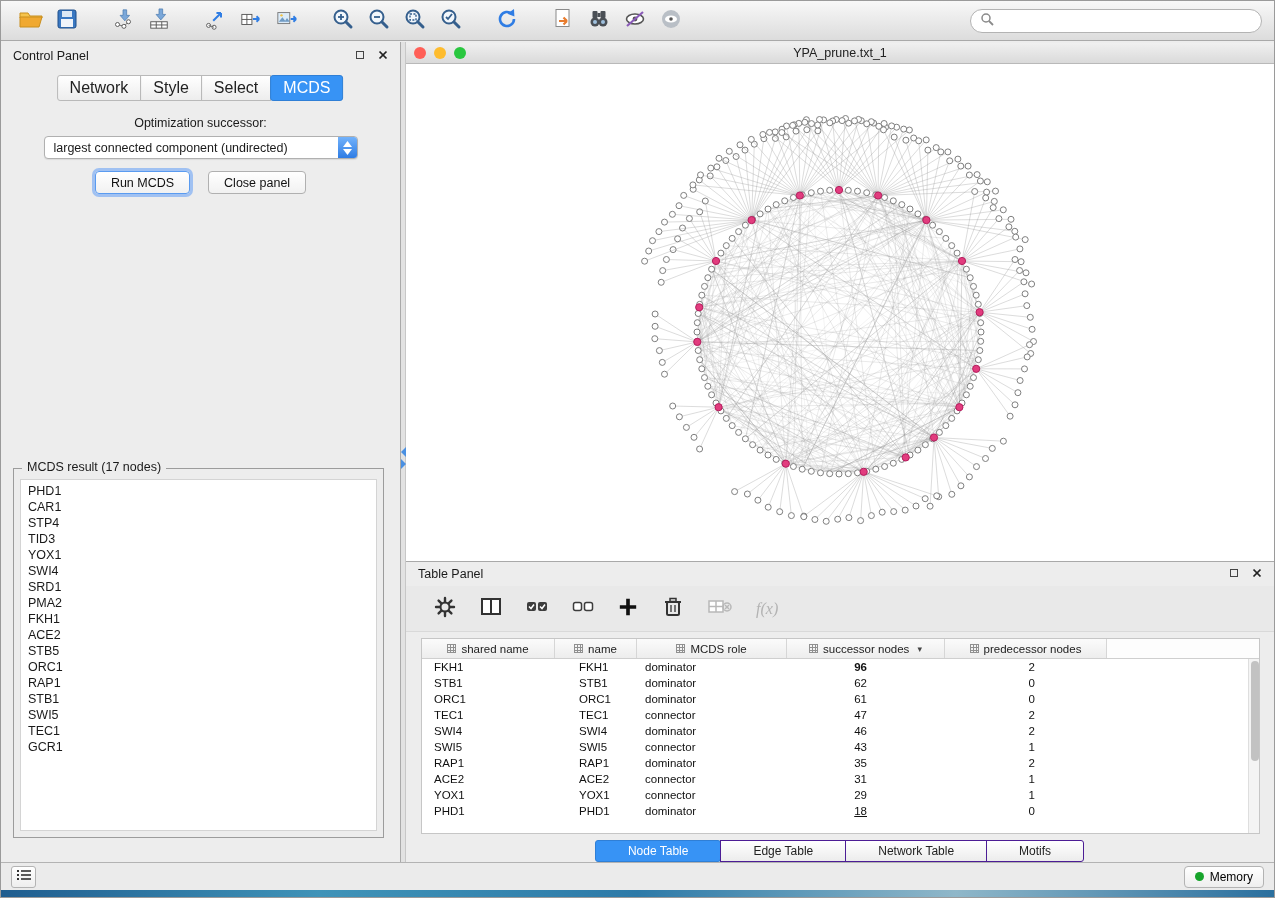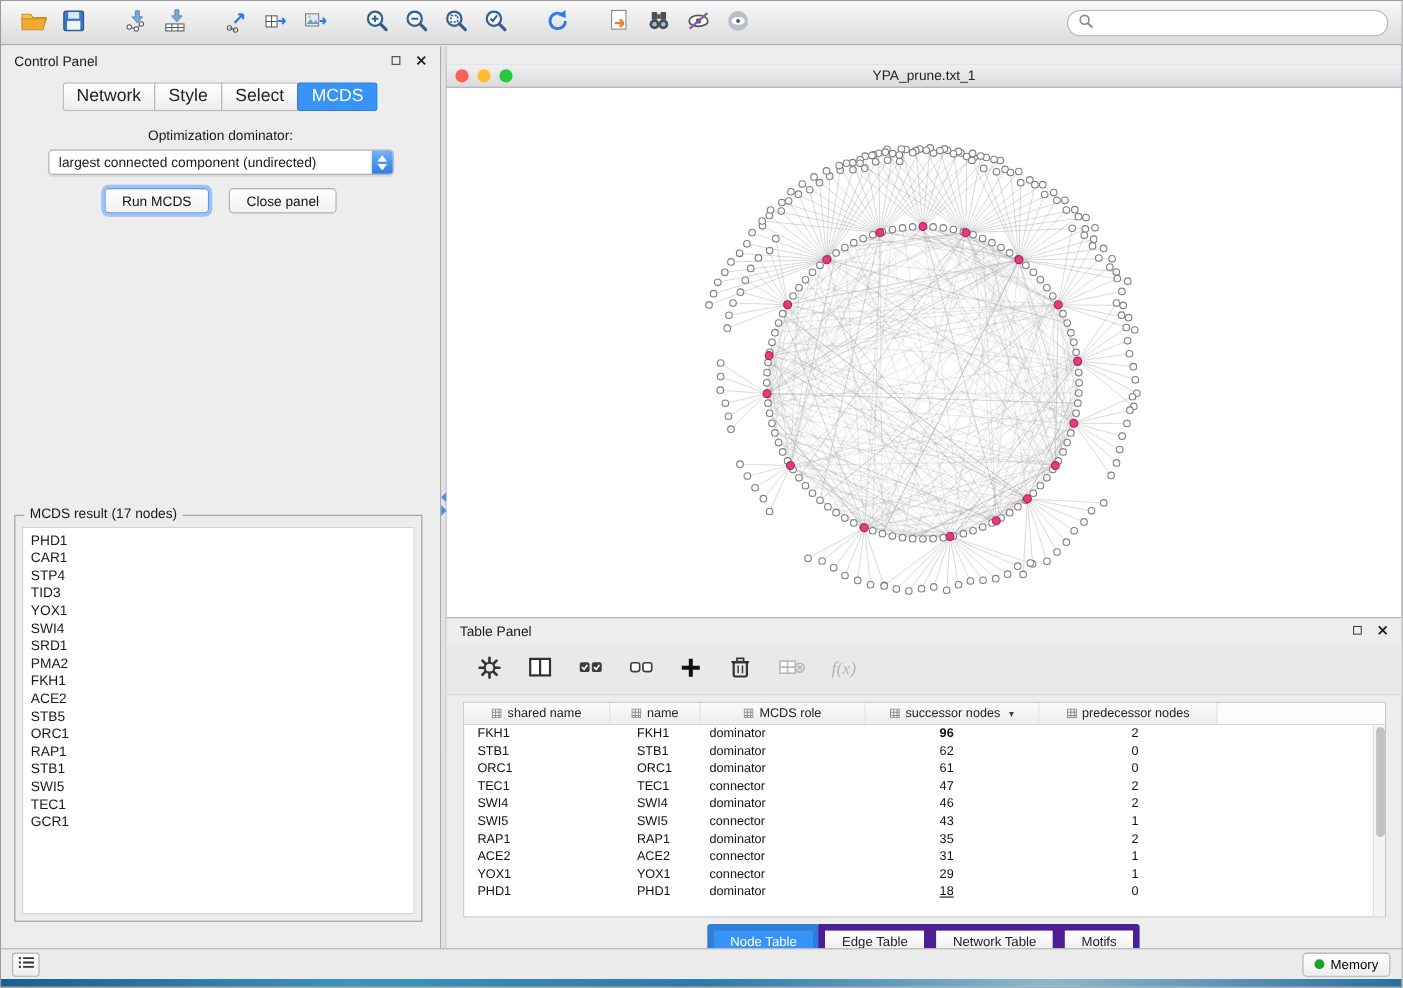--- a/index.html
+++ b/index.html
@@ -33,21 +33,21 @@
 .legend{position:absolute;top:-9px;left:8px;background:#ededed;padding:0 5px;font-size:12.5px}
 .mlist{position:absolute;inset:10px 6px 6px 6px;background:#fff;border:1px solid #d4d4d4;overflow:hidden;padding-top:3px}
 .mitem{font-size:12.5px;line-height:16px;padding-left:7px;cursor:default}
 
 
 .splitter{position:absolute;left:400px;top:41px;width:5px;bottom:35px;background:#e2e2e2;border-right:1px solid #c7c7c7;cursor:col-resize}
 .sphandle{position:absolute;left:0;top:405px}
 
 
 .rregion{position:absolute;left:405px;right:0;top:41px;bottom:35px}
-.netview{position:absolute;left:0;right:0;top:17px;height:618px;background:#8b5cf6}
+.netview{position:absolute;left:0;right:0;top:1px;height:618px;background:#c4b5fd}
 .nettitle{height:21px;background:linear-gradient(#f0f0f0,#dadada);border-bottom:1px solid #b9b9b9;display:flex;align-items:center;padding:0 8px;position:relative}
 .lights{display:flex;gap:8px;z-index:2}
 .light{width:12px;height:12px;border-radius:50%;cursor:pointer}
 .nettitle .t{position:absolute;left:0;right:0;text-align:center;font-size:12.5px;color:#222}
 .netcanvas{position:absolute;left:0;right:0;top:21px;bottom:0;background:#fff;overflow:hidden}
 .netcanvas svg{position:absolute;left:0;top:0}
 
 
 .tpanel{position:absolute;left:0;right:0;top:519px;bottom:0;background:#ededed;border-top:1px solid #a9a9a9}
 .ttoolbar{position:absolute;top:24px;left:0;right:0;height:46px;display:flex;align-items:center;gap:24px;padding-left:28px;background:#e9e9e9;border-bottom:1px solid #d9d9d9}
@@ -62,21 +62,21 @@
 .trow{display:flex;height:16px;align-items:center;font-size:11.5px;color:#111;cursor:default}
 .tcell{white-space:nowrap;overflow:hidden}
 .c0{padding-left:12px}
 .c1{padding-left:24px}
 .c2{padding-left:8px}
 .c3{text-align:right;padding-right:78px}
 .c4{text-align:right;padding-right:72px}
 .vscroll{position:absolute;right:0;top:20px;bottom:0;width:11px;background:#f4f4f4;border-left:1px solid #dedede}
 .vthumb{position:absolute;left:1.5px;top:2px;width:8px;height:100px;background:#c2c2c2;border-radius:4px;cursor:pointer}
 .btabs{position:absolute;left:0;right:0;top:278px;display:flex;justify-content:center}
-.btab{padding:3px 15px;font-size:12px;border:6px solid #4c1d95;background:linear-gradient(#fff,#ececec);margin-left:-1px;color:#222;cursor:pointer}
+.btab{padding:3px 32px;font-size:12px;border:1px solid #4c1d95;background:linear-gradient(#fff,#ececec);margin-left:-1px;color:#222;cursor:pointer}
 .btab.active{background:#3793f5;color:#fff;border-color:#2f7fd6;border-radius:3px}
 .btab:last-child{border-radius:0 3px 3px 0}
 
 
 .statusbar{position:absolute;left:0;right:0;bottom:7px;height:28px;background:#ebebeb;border-top:1px solid #b3b3b3;display:flex;align-items:center;padding:0 10px}
 .sbtn{width:25px;height:22px;border:1px solid #b3b3b3;border-radius:3px;background:linear-gradient(#fff,#eee);display:flex;align-items:center;justify-content:center;cursor:pointer}
 .membtn{margin-left:auto;height:22px;border:1px solid #b3b3b3;border-radius:4px;background:linear-gradient(#fff,#eee);display:flex;align-items:center;gap:6px;padding:0 10px;font-size:12px;cursor:pointer}
 .dot{width:9px;height:9px;border-radius:50%;background:#17a42b}
 .wallpaper{position:absolute;left:0;right:0;bottom:0;height:7px;background:linear-gradient(90deg,#1f5d8f,#3f93b8,#2d7aa8,#8fb7c9,#2a6f9e)}
 </style>
@@ -236,21 +236,21 @@
               <line x1="8.5" y1="1.5" x2="1.5" y2="8.5" stroke="#222" stroke-width="1.7"></line>
             </svg></span>
       </span>
     </div>
     <div class="tabs">
         <div class="tab">Network</div>
         <div class="tab">Style</div>
         <div class="tab">Select</div>
         <div class="tab active">MCDS</div>
       </div>
-    <div class="optlabel">Optimization dominator:</div>
+    <div class="optlabel">Optimization successor:</div>
     <div class="combo">
       <span class="val">largest connected component (undirected)</span>
       <span class="step">
           <svg width="9" height="6">
             <polygon points="4.5,0 9,6 0,6" fill="#fff"></polygon>
           </svg>
           <svg width="9" height="6">
             <polygon points="0,0 9,0 4.5,6" fill="#fff"></polygon>
           </svg>
         </span>

